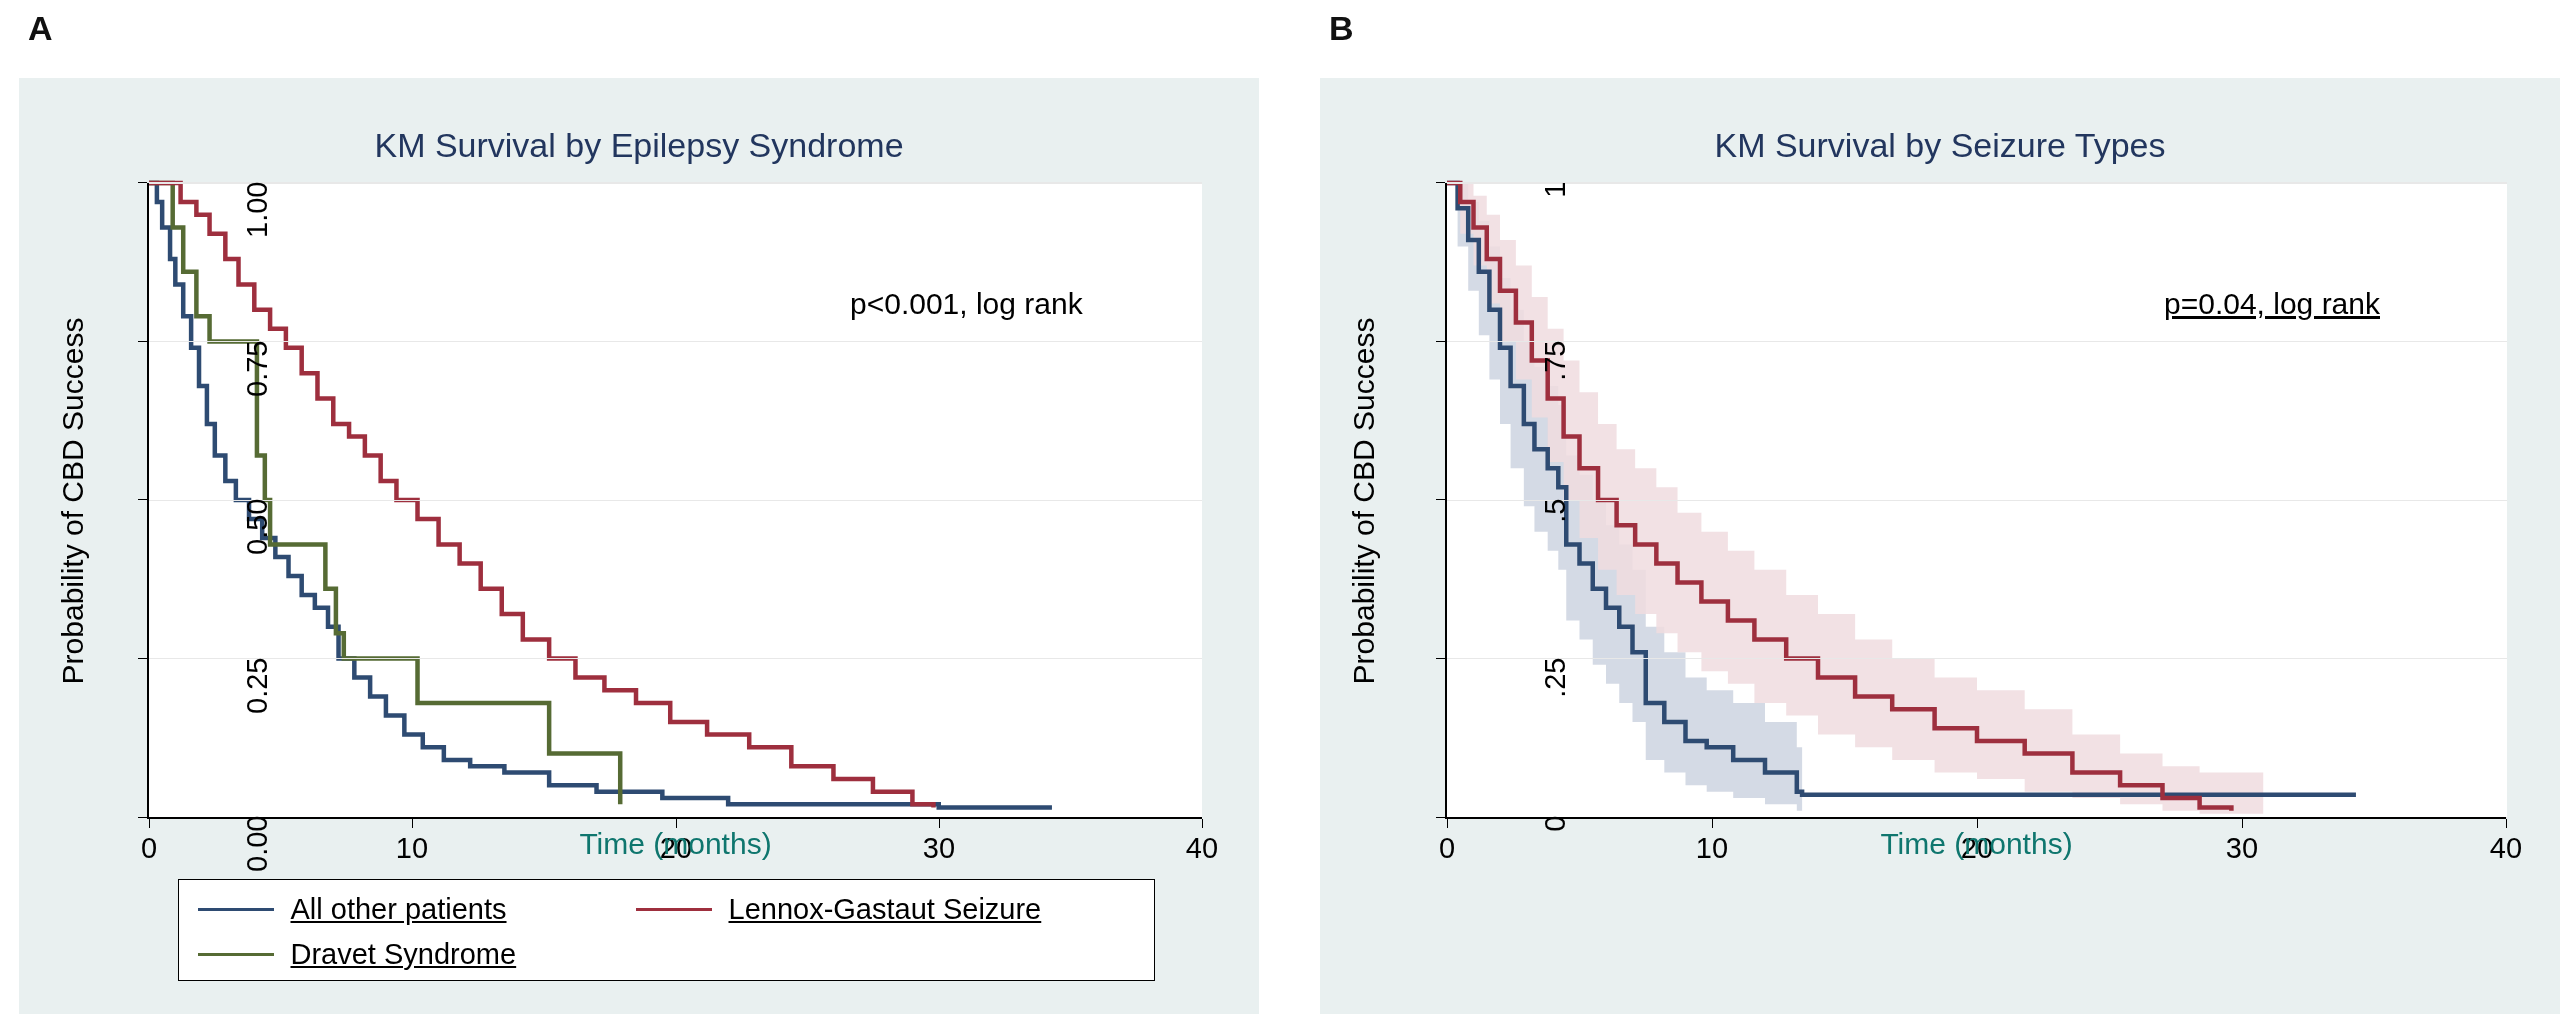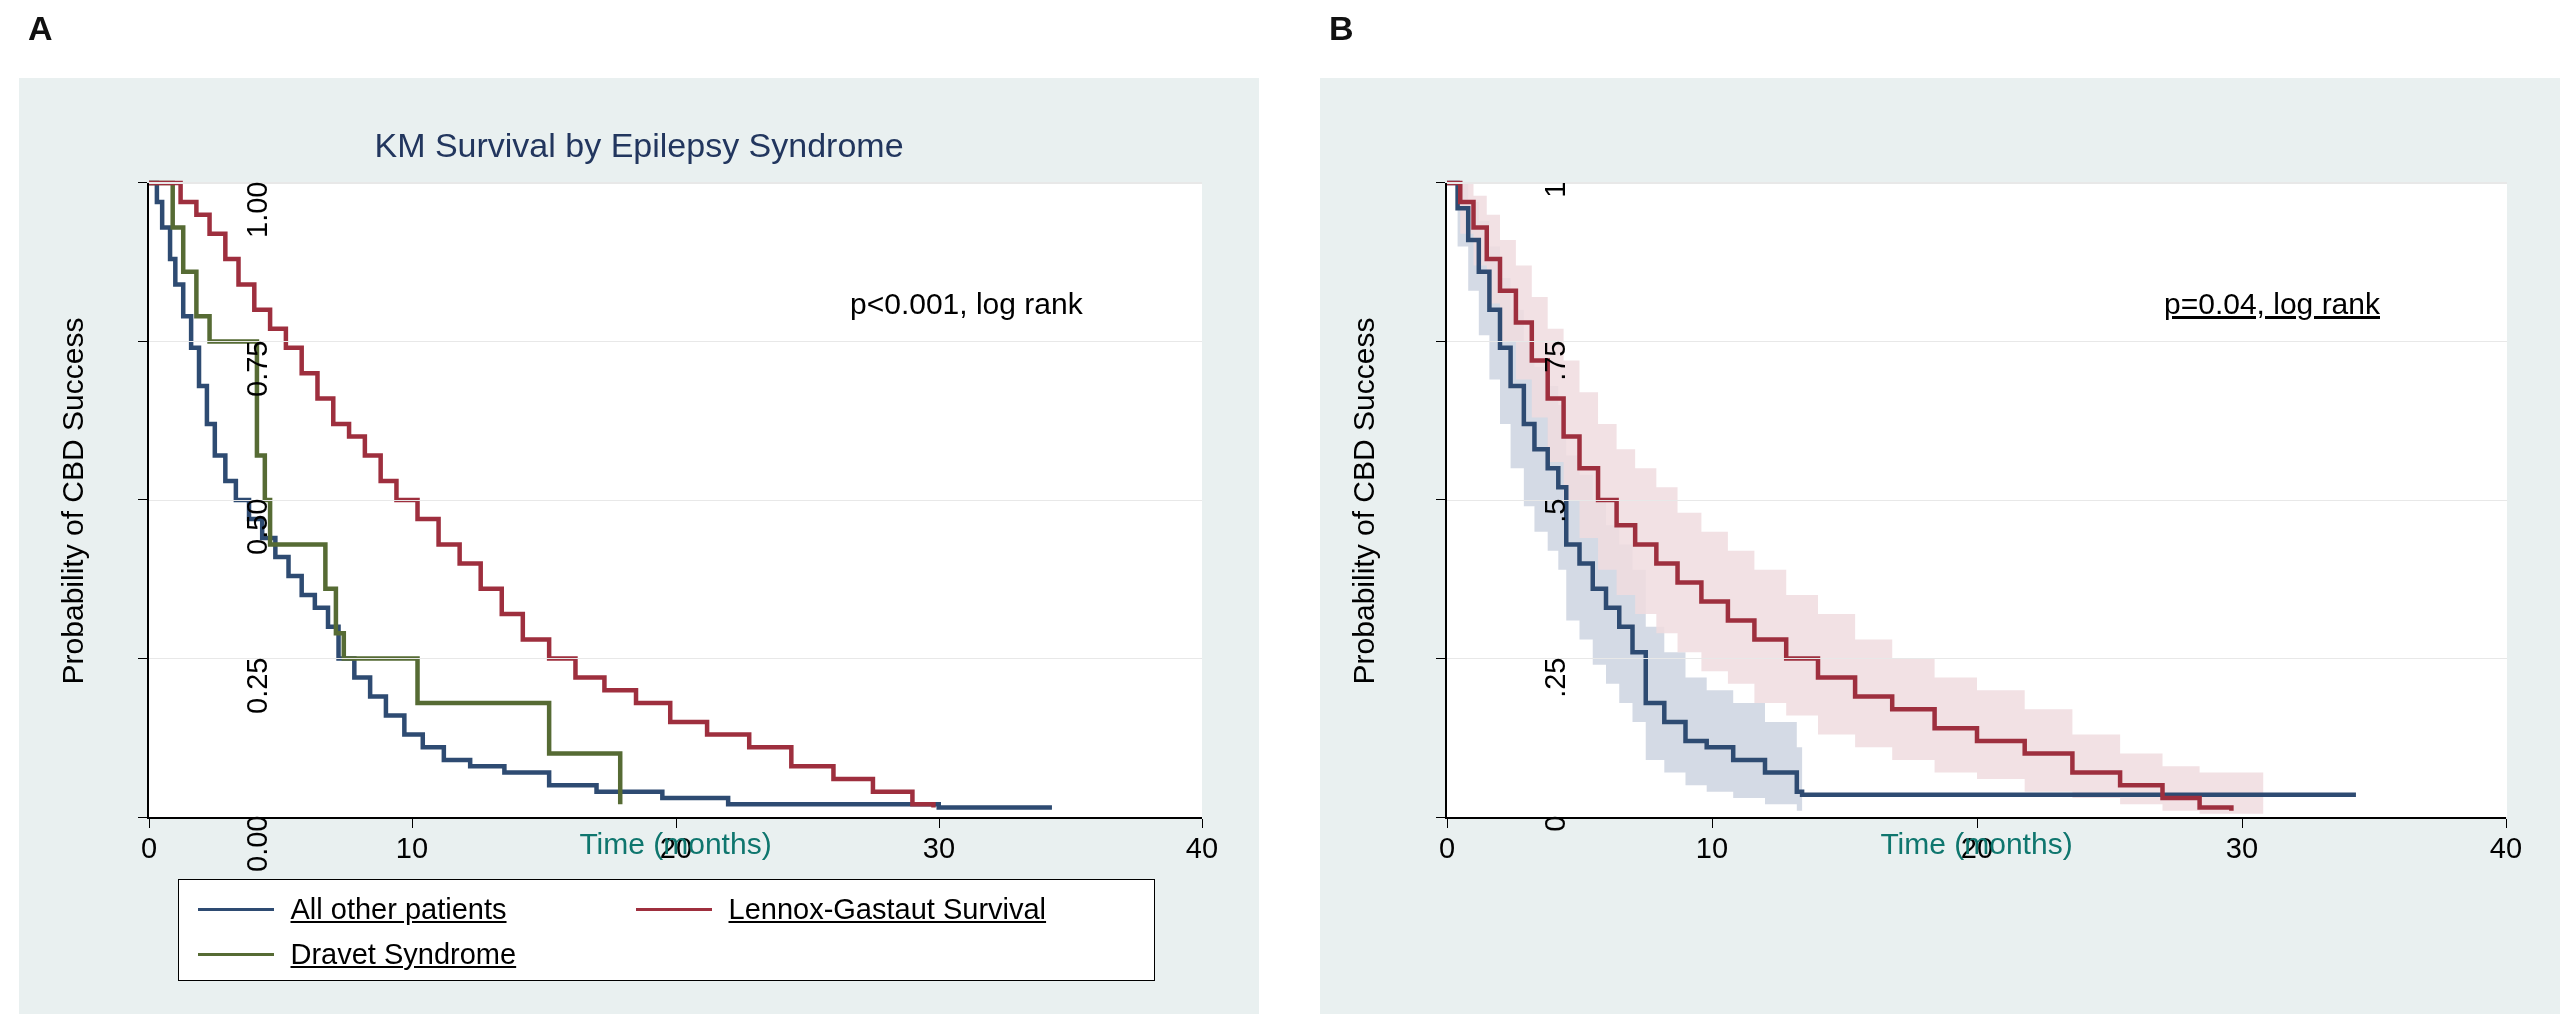--- a/index.html
+++ b/index.html
@@ -228,30 +228,31 @@
     <div class="axis-title-x" style="left:447px; top:749px; width:419px;">Time (months)</div>
     <div class="axis-title-y" style="left:-206px; top:406px; width:520px; text-align:center;">Probability of CBD Success</div>
 
     <div class="legend" id="legend-a">
       <div class="legend-row" style="left:19px; top:7.6px;">
         <span class="legend-key-line" style="border-top-color:#2e4b72;"></span>
         <span class="legend-text">All other patients</span>
       </div>
       <div class="legend-row" style="left:457px; top:7.6px;">
         <span class="legend-key-line" style="border-top-color:#9e2f3e;"></span>
-        <span class="legend-text">Lennox-Gastaut Survival</span>
+        <span class="legend-text">Lennox-Gastaut Seizure</span>
       </div>
       <div class="legend-row" style="left:19px; top:52px;">
         <span class="legend-key-line" style="border-top-color:#566b34;"></span>
         <span class="legend-text">Dravet Syndrome</span>
       </div>
     </div>
   </div>
 
   <div class="panel" id="panel-b">
+    <div class="chart-title">KM Survival by Seizure Types</div>
 
     <div class="plot-frame" id="plot-b">
       <svg class="curves" id="svg-b" viewBox="0 0 1670 1000" preserveAspectRatio="none">
           <path d="M0.00 0.00 L16.70 0.00 L16.70 0.00 L33.40 0.00 L33.40 30.00 L50.10 30.00 L50.10 60.00 L66.80 60.00 L66.80 100.00 L83.50 100.00 L83.50 150.00 L100.20 150.00 L100.20 200.00 L121.07 200.00 L121.07 250.00 L137.77 250.00 L137.77 290.00 L158.65 290.00 L158.65 320.00 L175.35 320.00 L175.35 350.00 L187.88 350.00 L187.88 430.00 L208.75 430.00 L208.75 460.00 L229.63 460.00 L229.63 500.00 L250.50 500.00 L250.50 540.00 L271.38 540.00 L271.38 570.00 L292.25 570.00 L292.25 610.00 L313.13 610.00 L313.13 700.00 L342.35 700.00 L342.35 740.00 L375.75 740.00 L375.75 780.00 L409.15 780.00 L409.15 800.00 L450.90 800.00 L450.90 820.00 L501.00 820.00 L501.00 850.00 L551.10 850.00 L551.10 890.00 L559.45 890.00 L559.45 900.00 L559.45 995.00 L559.45 990.00 L551.10 990.00 L551.10 980.00 L501.00 980.00 L501.00 970.00 L450.90 970.00 L450.90 960.00 L409.15 960.00 L409.15 950.00 L375.75 950.00 L375.75 930.00 L342.35 930.00 L342.35 910.00 L313.13 910.00 L313.13 850.00 L292.25 850.00 L292.25 820.00 L271.38 820.00 L271.38 790.00 L250.50 790.00 L250.50 760.00 L229.63 760.00 L229.63 720.00 L208.75 720.00 L208.75 690.00 L187.88 690.00 L187.88 610.00 L175.35 610.00 L175.35 580.00 L158.65 580.00 L158.65 550.00 L137.77 550.00 L137.77 510.00 L121.07 510.00 L121.07 450.00 L100.20 450.00 L100.20 380.00 L83.50 380.00 L83.50 310.00 L66.80 310.00 L66.80 240.00 L50.10 240.00 L50.10 170.00 L33.40 170.00 L33.40 100.00 L16.70 100.00 L16.70 0.00 L0.00 0.00 Z" fill="#ccd4e0" fill-opacity="0.85" stroke="none"></path>
           <path d="M0.00 0.00 L20.88 0.00 L20.88 0.00 L41.75 0.00 L41.75 20.00 L62.63 20.00 L62.63 50.00 L83.50 50.00 L83.50 90.00 L108.55 90.00 L108.55 130.00 L133.60 130.00 L133.60 180.00 L158.65 180.00 L158.65 230.00 L183.70 230.00 L183.70 280.00 L208.75 280.00 L208.75 330.00 L237.98 330.00 L237.98 380.00 L267.20 380.00 L267.20 420.00 L296.43 420.00 L296.43 450.00 L329.82 450.00 L329.82 480.00 L363.22 480.00 L363.22 520.00 L400.80 520.00 L400.80 550.00 L442.55 550.00 L442.55 580.00 L484.30 580.00 L484.30 610.00 L534.40 610.00 L534.40 650.00 L584.50 650.00 L584.50 680.00 L642.95 680.00 L642.95 720.00 L701.40 720.00 L701.40 750.00 L768.20 750.00 L768.20 780.00 L835.00 780.00 L835.00 800.00 L910.15 800.00 L910.15 830.00 L985.30 830.00 L985.30 870.00 L1060.45 870.00 L1060.45 900.00 L1127.25 900.00 L1127.25 920.00 L1185.70 920.00 L1185.70 930.00 L1235.80 930.00 L1235.80 930.00 L1285.90 930.00 L1285.90 930.00 L1285.90 995.00 L1285.90 995.00 L1235.80 995.00 L1235.80 995.00 L1185.70 995.00 L1185.70 990.00 L1127.25 990.00 L1127.25 980.00 L1060.45 980.00 L1060.45 970.00 L985.30 970.00 L985.30 960.00 L910.15 960.00 L910.15 940.00 L835.00 940.00 L835.00 930.00 L768.20 930.00 L768.20 910.00 L701.40 910.00 L701.40 890.00 L642.95 890.00 L642.95 870.00 L584.50 870.00 L584.50 840.00 L534.40 840.00 L534.40 820.00 L484.30 820.00 L484.30 790.00 L442.55 790.00 L442.55 770.00 L400.80 770.00 L400.80 740.00 L363.22 740.00 L363.22 710.00 L329.82 710.00 L329.82 680.00 L296.43 680.00 L296.43 650.00 L267.20 650.00 L267.20 610.00 L237.98 610.00 L237.98 560.00 L208.75 560.00 L208.75 500.00 L183.70 500.00 L183.70 440.00 L158.65 440.00 L158.65 370.00 L133.60 370.00 L133.60 310.00 L108.55 310.00 L108.55 250.00 L83.50 250.00 L83.50 190.00 L62.63 190.00 L62.63 130.00 L41.75 130.00 L41.75 80.00 L20.88 80.00 L20.88 0.00 L0.00 0.00 Z" fill="#f0dcdf" fill-opacity="0.85" stroke="none"></path>
           <path d="M0.00 0.00 L16.70 0.00 L16.70 40.00 L33.40 40.00 L33.40 90.00 L50.10 90.00 L50.10 140.00 L66.80 140.00 L66.80 200.00 L83.50 200.00 L83.50 260.00 L100.20 260.00 L100.20 320.00 L121.07 320.00 L121.07 380.00 L137.77 380.00 L137.77 420.00 L158.65 420.00 L158.65 450.00 L175.35 450.00 L175.35 480.00 L187.88 480.00 L187.88 570.00 L208.75 570.00 L208.75 600.00 L229.63 600.00 L229.63 640.00 L250.50 640.00 L250.50 670.00 L271.38 670.00 L271.38 700.00 L292.25 700.00 L292.25 740.00 L313.13 740.00 L313.13 820.00 L342.35 820.00 L342.35 850.00 L375.75 850.00 L375.75 880.00 L409.15 880.00 L409.15 890.00 L450.90 890.00 L450.90 910.00 L501.00 910.00 L501.00 930.00 L551.10 930.00 L551.10 960.00 L559.45 960.00 L559.45 965.00 L918.50 965.00 L918.50 965.00 L1169.00 965.00 L1169.00 965.00 L1432.02 965.00 L1432.02 965.00" fill="none" stroke="#2e4b72" stroke-width="4.5" vector-effect="non-scaling-stroke"></path>
           <path d="M0.00 0.00 L20.88 0.00 L20.88 30.00 L41.75 30.00 L41.75 70.00 L62.63 70.00 L62.63 120.00 L83.50 120.00 L83.50 170.00 L108.55 170.00 L108.55 220.00 L133.60 220.00 L133.60 280.00 L158.65 280.00 L158.65 340.00 L183.70 340.00 L183.70 400.00 L208.75 400.00 L208.75 450.00 L237.98 450.00 L237.98 500.00 L267.20 500.00 L267.20 540.00 L296.43 540.00 L296.43 570.00 L329.82 570.00 L329.82 600.00 L363.22 600.00 L363.22 630.00 L400.80 630.00 L400.80 660.00 L442.55 660.00 L442.55 690.00 L484.30 690.00 L484.30 720.00 L534.40 720.00 L534.40 750.00 L584.50 750.00 L584.50 780.00 L642.95 780.00 L642.95 810.00 L701.40 810.00 L701.40 830.00 L768.20 830.00 L768.20 860.00 L835.00 860.00 L835.00 880.00 L910.15 880.00 L910.15 900.00 L985.30 900.00 L985.30 930.00 L1060.45 930.00 L1060.45 950.00 L1127.25 950.00 L1127.25 970.00 L1185.70 970.00 L1185.70 985.00 L1235.80 985.00 L1235.80 990.00" fill="none" stroke="#9e2f3e" stroke-width="4.5" vector-effect="non-scaling-stroke"></path>
         </svg>
     <div class="gridline" style="top: 634px;"></div>
         <div class="gridline" style="top: 475px;"></div>

